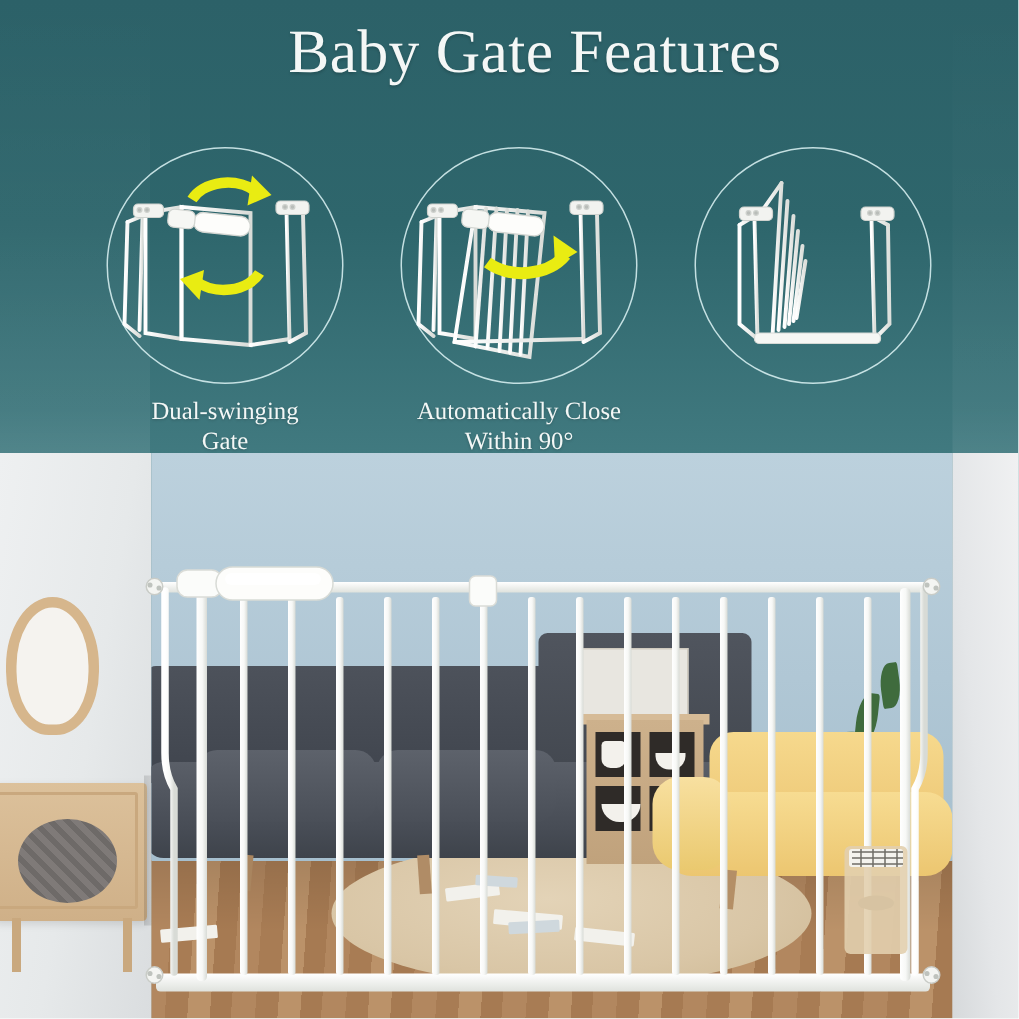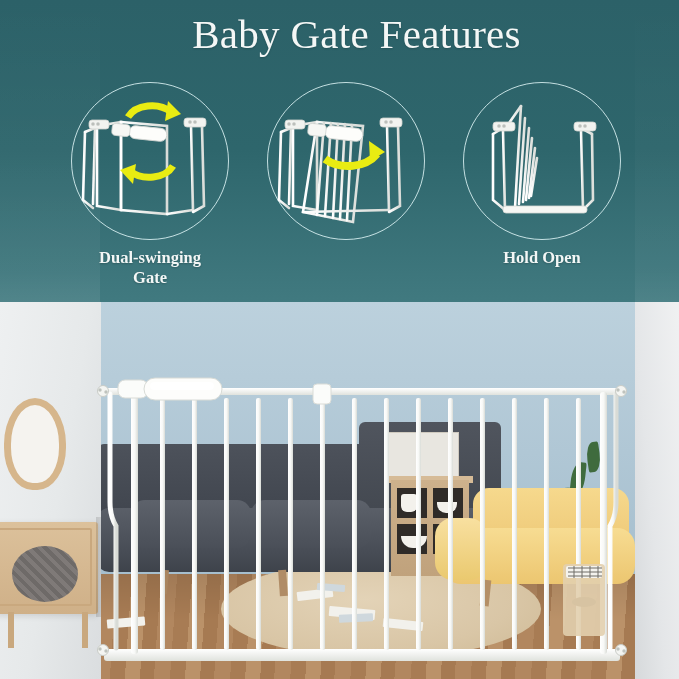--- a/index.html
+++ b/index.html
@@ -24,21 +24,21 @@
   #title{
     position:absolute;left:0;top:9px;width:679px;text-align:center;
     color:#f4f7f6;font-size:41px;line-height:50px;letter-spacing:.3px;
     font-family:"Liberation Serif", serif;font-weight:400;
     text-shadow:0 1px 2px rgba(0,0,0,.18);
     margin-left:17px;
   }
 
   
   #features{position:absolute;left:0;top:82px;width:679px;height:215px;}
-  .feature{position:absolute;top:0;width:196px;height:215px;font-weight:bold;}
+  .feature{position:absolute;top:16px;width:196px;height:215px;}
   .feature.f0{left:52px;} .feature.f1{left:248px;} .feature.f2{left:444px;}
   .circle{
     position:absolute;left:19px;top:0;width:158px;height:158px;border-radius:50%;
     border:1.3px solid rgba(222,244,246,.85);
     box-sizing:border-box;
   }
   .icon-art{position:absolute;left:19px;top:0;width:158px;height:158px;}
   .icon-art svg{display:block;width:158px;height:158px;}
   .cap{
     position:absolute;left:0;top:166px;width:196px;text-align:center;
@@ -243,20 +243,24 @@
             <rect x="58" y="45" width="38" height="13" rx="6.5" fill="#fdfdfb" stroke="#d2d5d1" stroke-width="0.9" transform="rotate(6 77 51)"></rect>
             <rect x="41" y="42" width="18" height="12" rx="4" fill="#f6f7f4" stroke="#d2d5d1" stroke-width="0.8" transform="rotate(6 50 48)"></rect>
           </g>
 
           <g fill="none" stroke="#e9ec12" stroke-width="8" stroke-linecap="butt">
             <path d="M58 77 A34 26 0 0 0 110 72"></path>
           </g>
           <polygon points="102,59 118,70 103,79" fill="#e9ec12"></polygon>
         </svg>
       </div>
+      <div class="cap">
+        <span>Automatically Close</span><br>
+        <span>Within 90°</span>
+      </div>
     </div>
 
     <div class="feature f2">
       <div class="circle"></div>
       <div class="icon-art">
         <svg viewBox="0 0 158 158" xmlns="http://www.w3.org/2000/svg">
           <defs>
             <linearGradient id="wm3" x1="0" y1="0" x2="1" y2="0">
               <stop offset="0" stop-color="#ffffff"></stop>
                 <stop offset="1" stop-color="#dcdfdb"></stop>
@@ -286,23 +290,20 @@
             <rect x="30" y="40" width="22" height="9" rx="3"></rect>
             <rect x="111" y="40" width="22" height="9" rx="3"></rect>
             <circle cx="36" cy="44" r="1.6" fill="#b9bdb9"></circle>
               <circle cx="41" cy="44" r="1.6" fill="#b9bdb9"></circle>
             <circle cx="117" cy="44" r="1.6" fill="#b9bdb9"></circle>
               <circle cx="122" cy="44" r="1.6" fill="#b9bdb9"></circle>
           </g>
 
           <rect x="40" y="124" width="84" height="7" rx="3" fill="#f6f7f4" stroke="#d6d9d5" stroke-width="0.8"></rect>
         </svg>
-      </div>
-      <div class="cap">
-        <span>Hold Open</span>
       </div>
     </div>
 
   </div>
 
   <div id="photo">
 
     <div class="wall-left">
       <div class="mirror"></div>
       <div class="sideboard">

